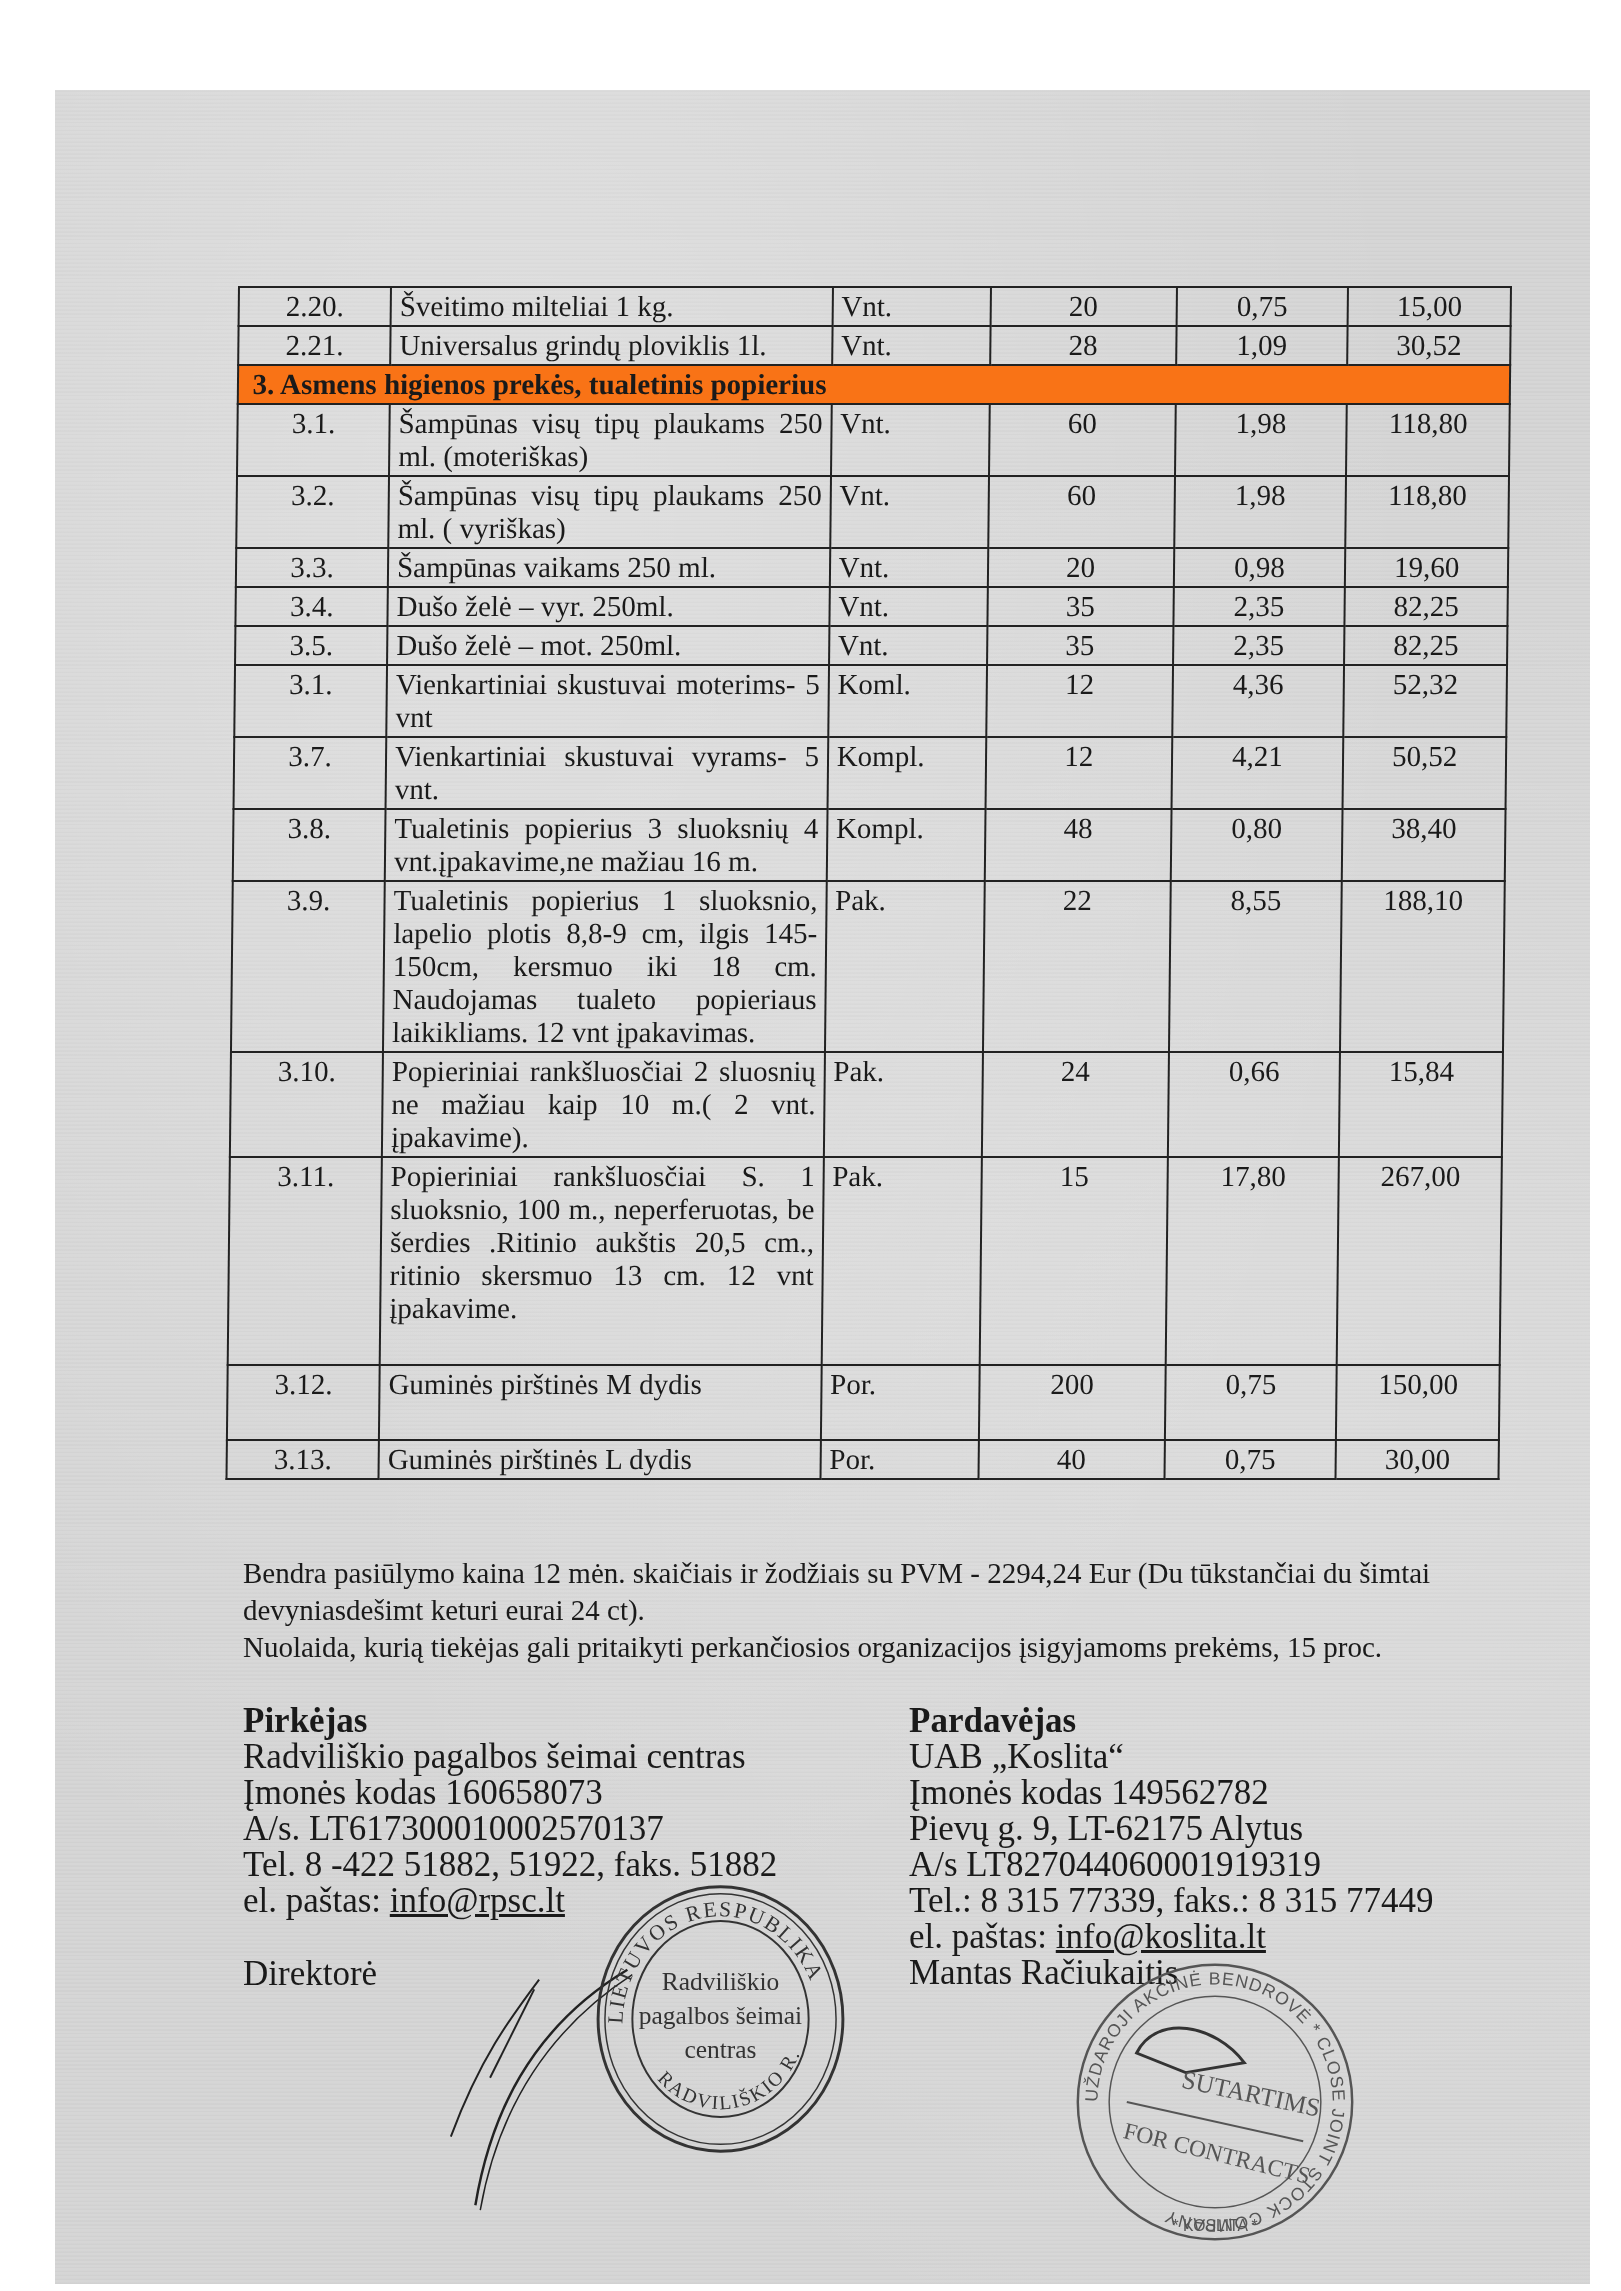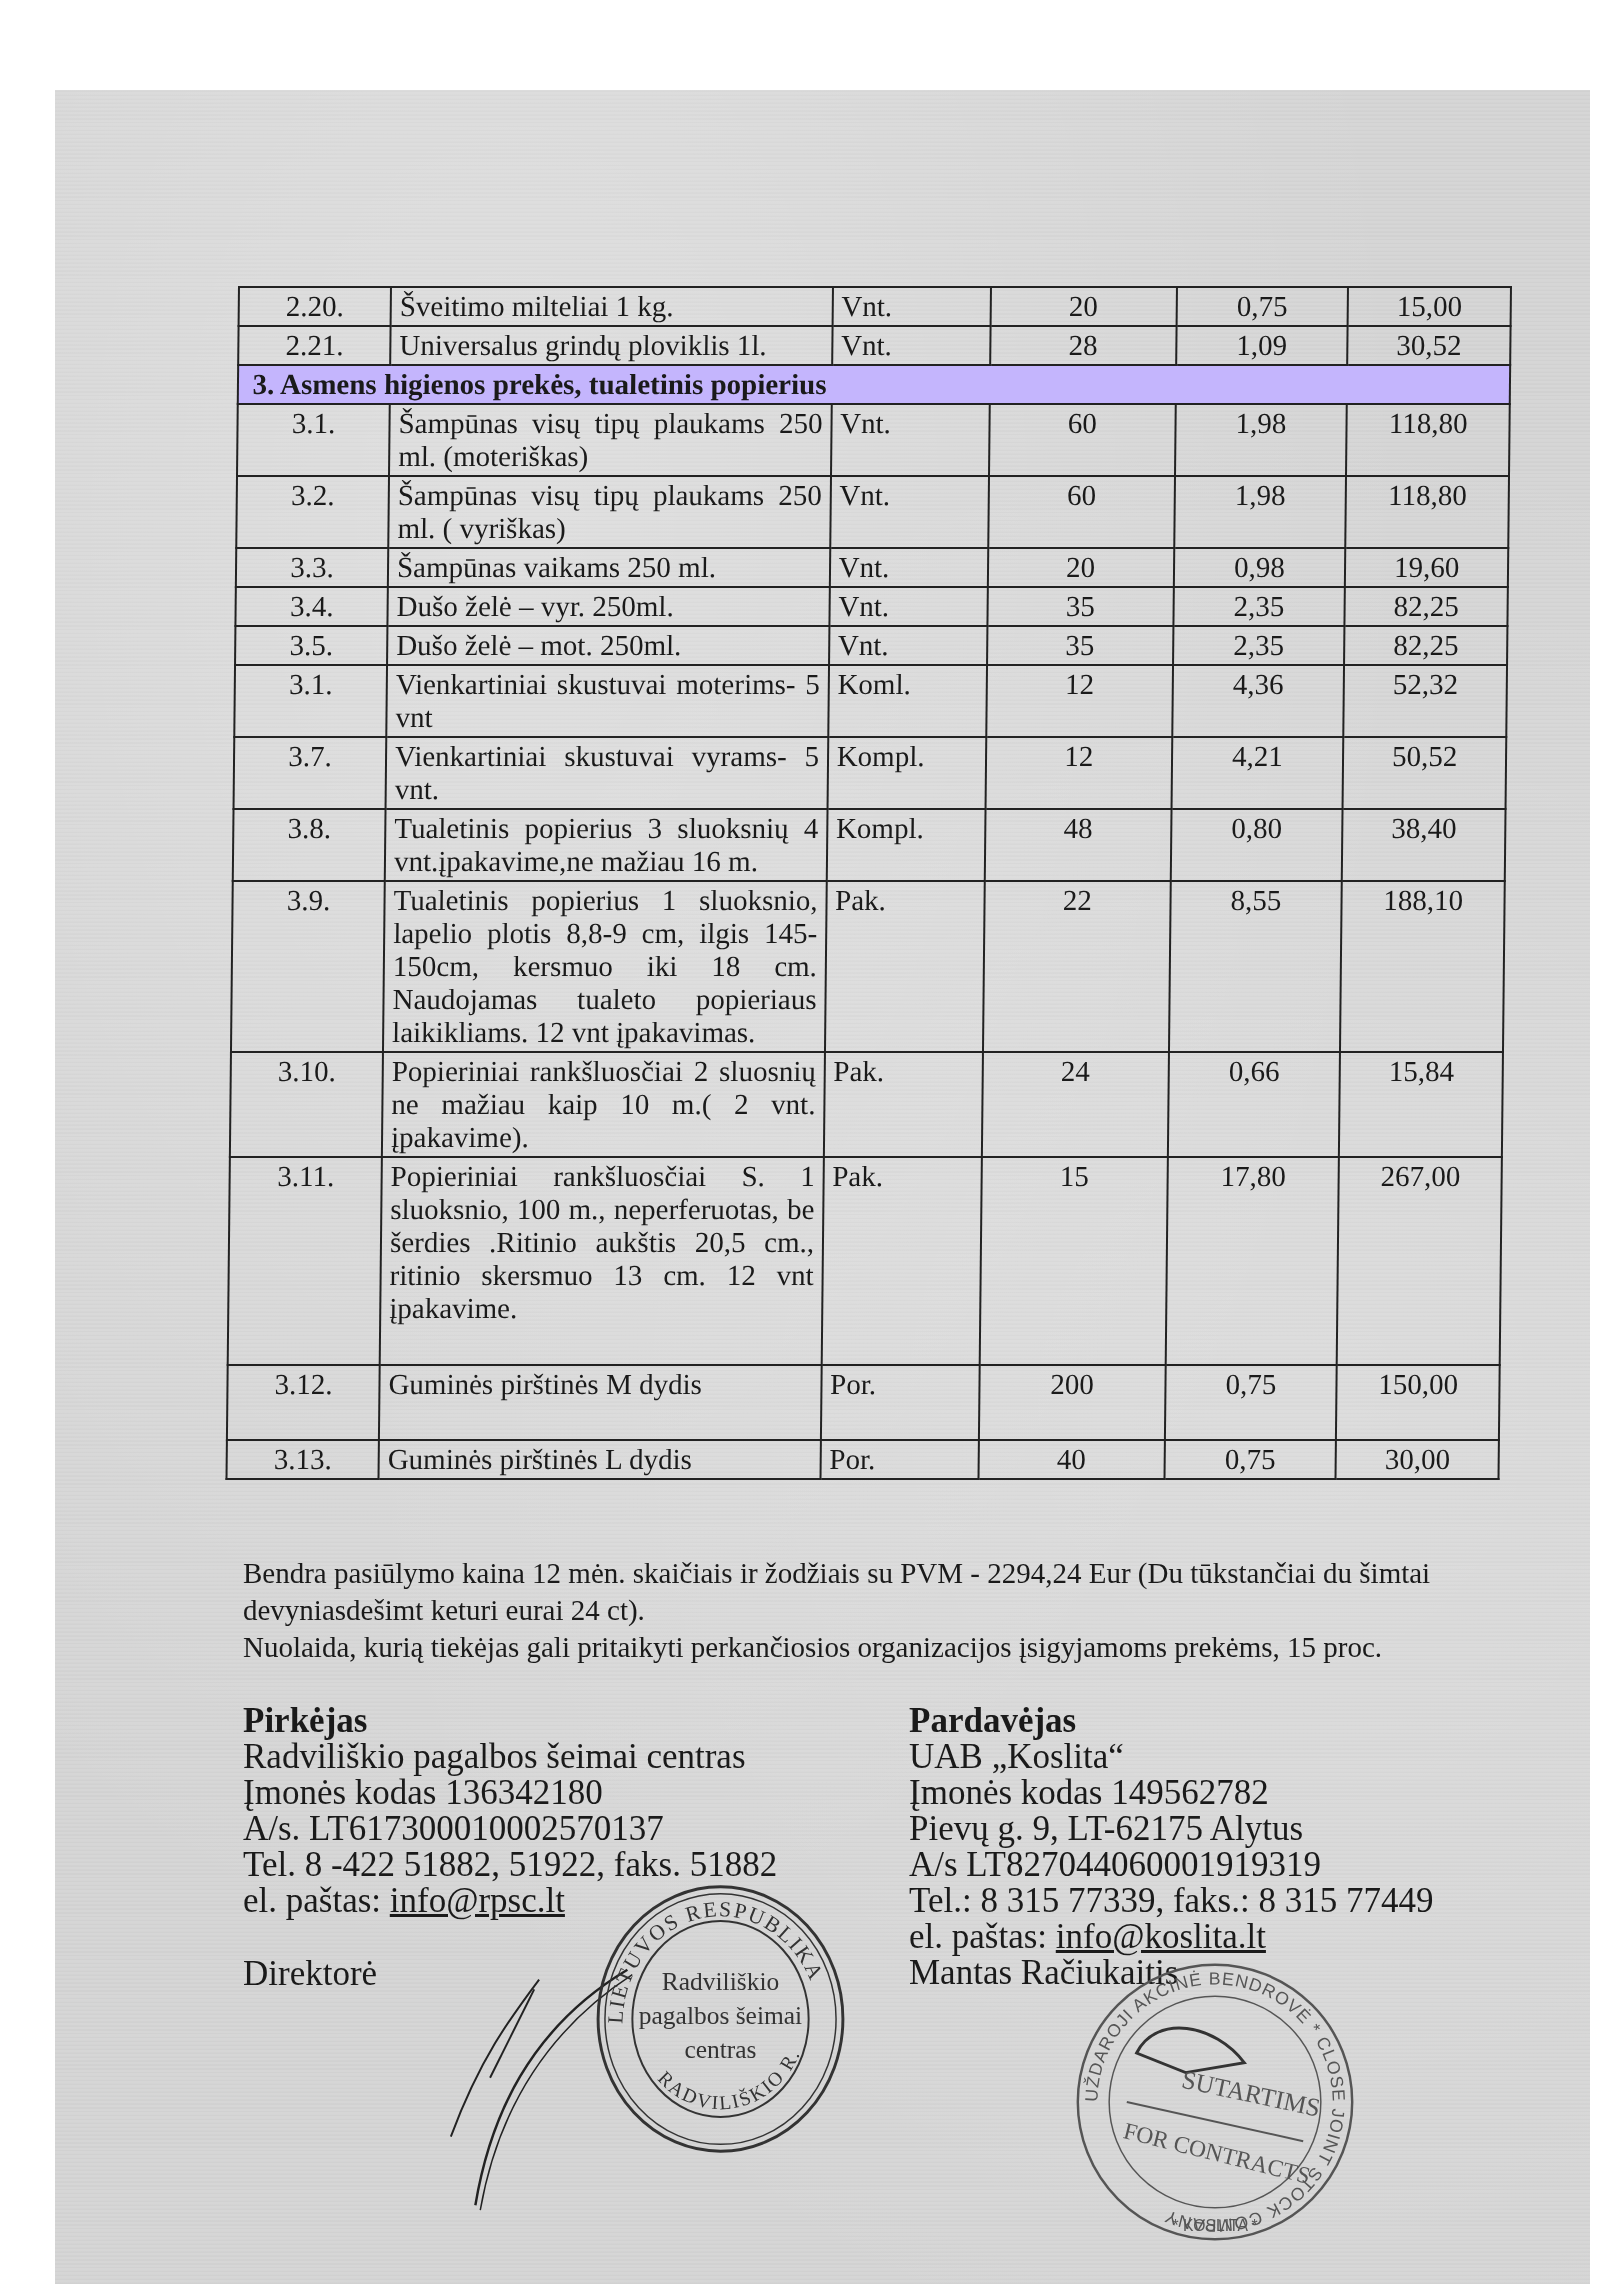--- a/index.html
+++ b/index.html
@@ -38,21 +38,21 @@
       padding: 2px 7.8px 2px 7.8px;
       vertical-align: top;
     }
     table.items td.no { width: 137px; text-align: center; }
     table.items td.desc { width: 431px; text-align: justify; }
     table.items td.unit { width: 142px; }
     table.items td.qty { width: 172px; text-align: center; }
     table.items td.price { width: 157px; text-align: center; }
     table.items td.total { width: 147px; text-align: center; }
     table.items tr.section td {
-      background: #c4b5fd;
+      background: #f97316;
       font-weight: bold;
       padding-left: 13.7px;
       border-top: 2.9px solid #222;
       border-bottom: 2.9px solid #222;
     }
     table.items tr.row-tall td { height: 69px; }
     .summary {
       position: absolute;
       left: 243px; top: 1555px;
       width: 1274px;
@@ -220,21 +220,21 @@
 </div>
 
 <div class="summary">
   <p>Bendra pasiūlymo kaina 12 mėn. skaičiais ir žodžiais su PVM  -  2294,24 Eur (Du tūkstančiai du šimtai devyniasdešimt keturi eurai 24 ct).</p>
   <p>Nuolaida, kurią tiekėjas gali pritaikyti perkančiosios organizacijos įsigyjamoms prekėms, 15 proc.</p>
 </div>
 
 <div class="party buyer">
   <div class="head">Pirkėjas</div>
   <div>Radviliškio pagalbos šeimai centras</div>
-  <div>Įmonės kodas 136342180</div>
+  <div>Įmonės kodas 160658073</div>
   <div>A/s. LT617300010002570137</div>
   <div>Tel. 8 -422 51882, 51922, faks. 51882</div>
   <div><span>el. paštas: </span><span class="email-link">info@rpsc.lt</span></div>
   <div class="sign-role">Direktorė</div>
 </div>
 
 <div class="party seller">
   <div class="head">Pardavėjas</div>
   <div>UAB „Koslita“</div>
   <div>Įmonės kodas 149562782</div>

